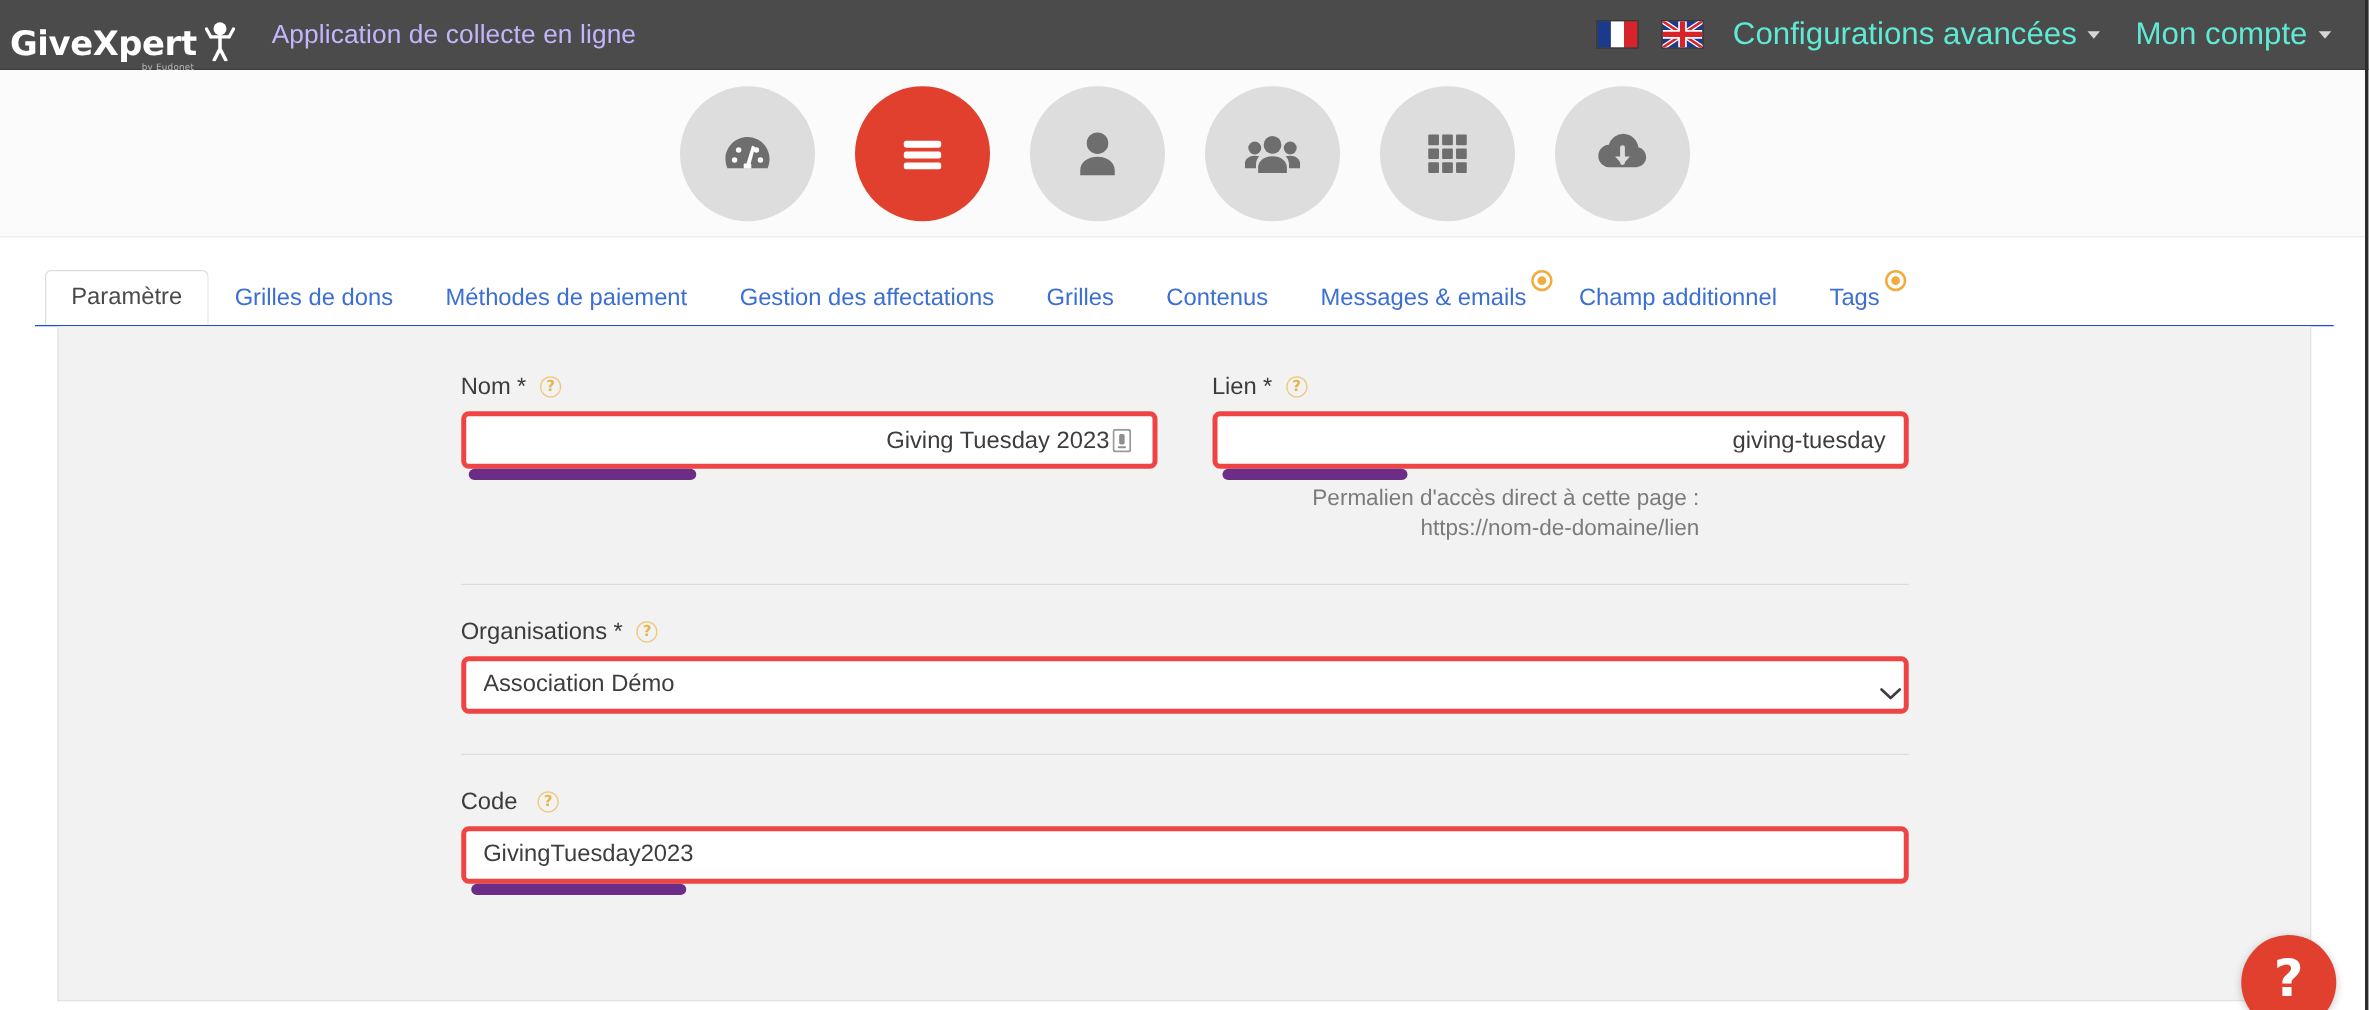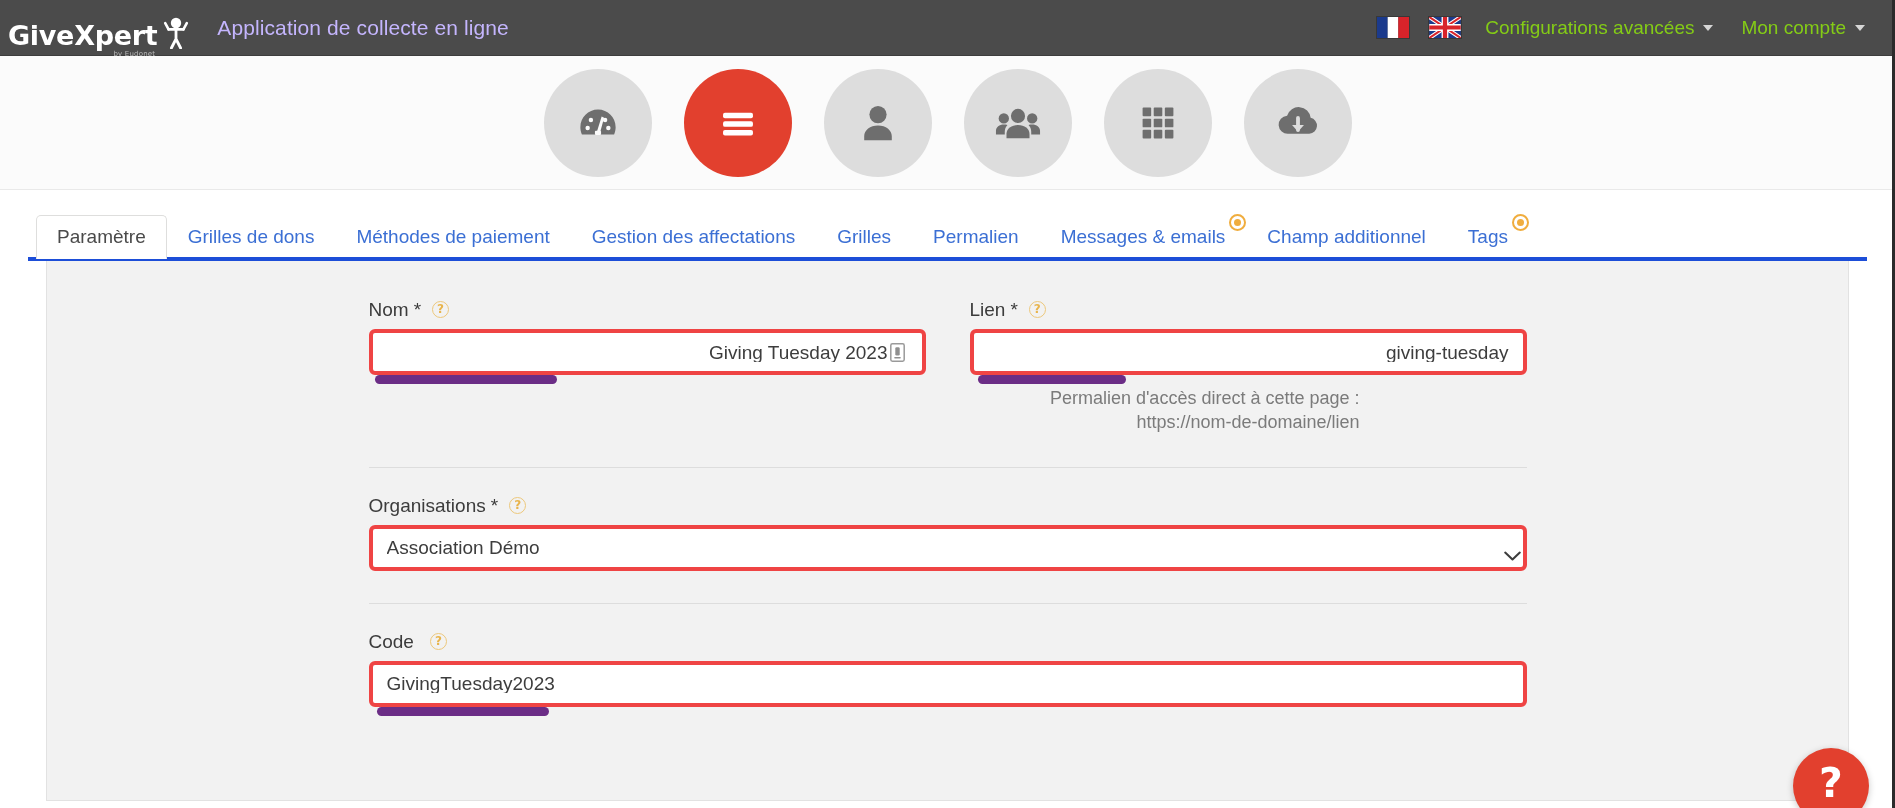--- a/index.html
+++ b/index.html
@@ -82,22 +82,22 @@
   }
   .flag {
     width: 34px;
     height: 23px;
     display: block;
     margin: 0 9px;
     border: 1px solid rgba(0,0,0,0.25);
     cursor: pointer;
   }
   .navlink {
-    color: #84cc16;
-    font-size: 19px;
+    color: #5eead4;
+    font-size: 25px;
     font-weight: 400;
     padding: 0 14px;
     display: flex;
     align-items: center;
     height: 100%;
     white-space: nowrap;
     cursor: pointer;
     text-decoration: none;
   }
   .caret {
@@ -143,21 +143,21 @@
     position: absolute;
     top: 190px; left: 0;
     width: 1895px;
     height: 618px;
     background: #ffffff;
     padding: 25px 28px 0 28px;
   }
   .tabs {
     display: flex;
     align-items: center;
-    border-bottom: 4px solid #1d4ed8;
+    border-bottom: 1px solid #1d4ed8;
     height: 46px;
     padding-left: 8px;
   }
   .tab {
     position: relative;
     font-size: 19px;
     color: #3b6fd4;
     padding: 11px 20px 12px 20px;
     cursor: pointer;
     white-space: nowrap;
@@ -477,21 +477,21 @@
       <a class="tab">
         <span>Méthodes de paiement</span>
       </a>
       <a class="tab">
         <span>Gestion des affectations</span>
       </a>
       <a class="tab">
         <span>Grilles</span>
       </a>
       <a class="tab">
-        <span>Permalien</span>
+        <span>Contenus</span>
       </a>
       <a class="tab">
         <span>Messages &amp; emails</span>
         <i class="tab-badge"></i>
       </a>
       <a class="tab">
         <span>Champ additionnel</span>
       </a>
       <a class="tab">
         <span>Tags</span>

